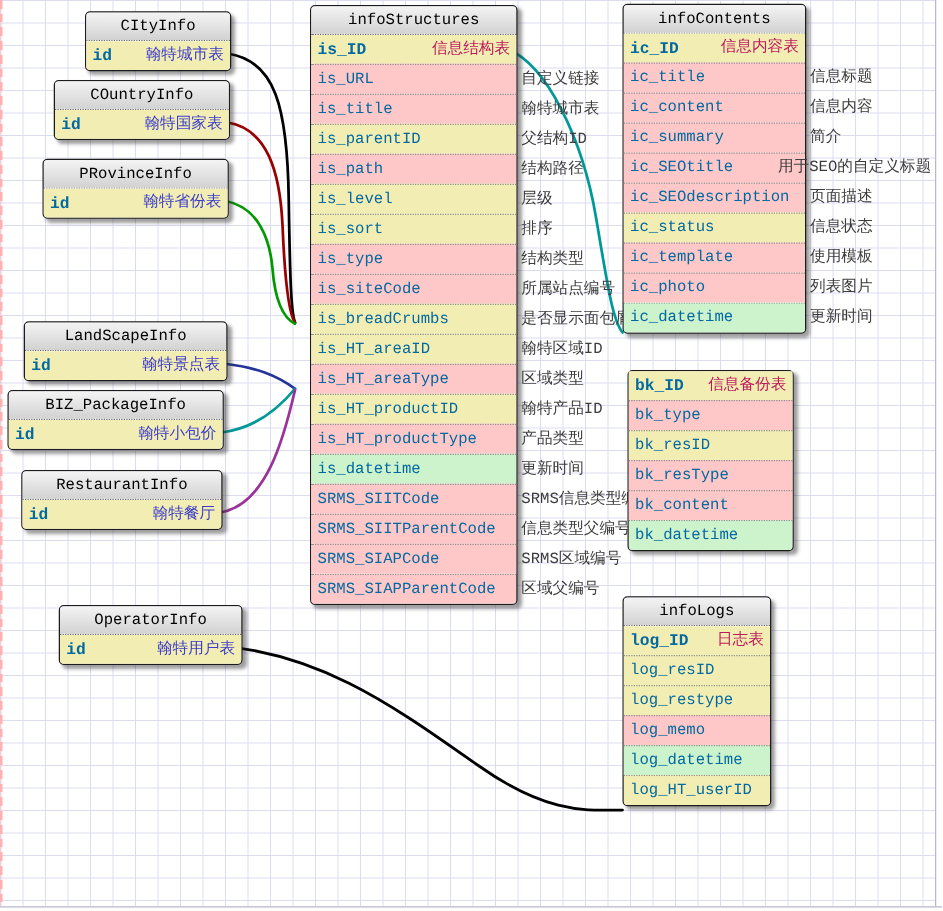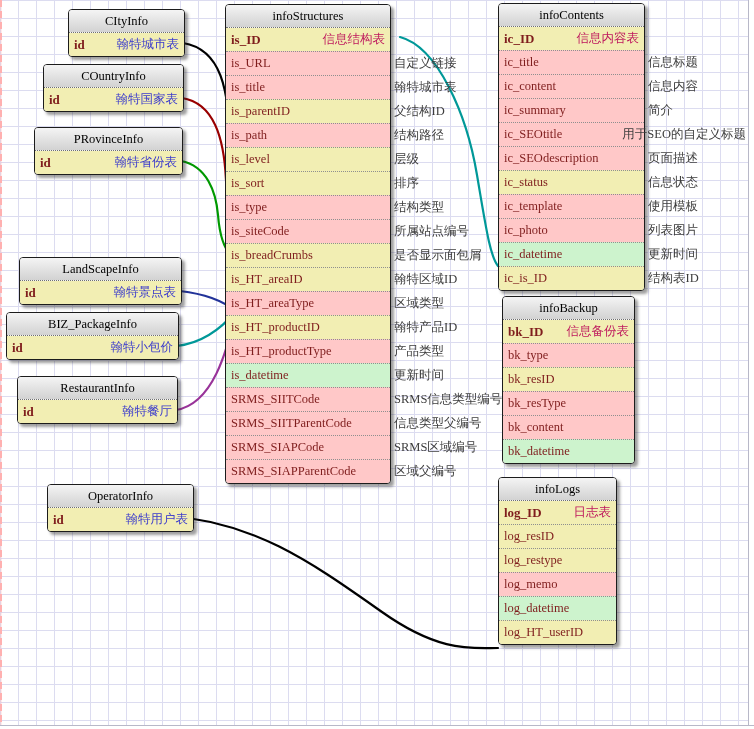--- a/index.html
+++ b/index.html
@@ -1,18 +1,18 @@
 <!DOCTYPE html>
 <html><head>
 <meta charset="utf-8">
 <style>
   html,body { margin:0; padding:0; background:#fff; }
   .canvas {
     position:relative; width:754px; height:729px; overflow:hidden;
-    font-family:Liberation Serif, serif;
+    font-family:Liberation Mono, monospace;
     background-color:#ffffff;
     background-image:
       linear-gradient(#dcdcf0 1px, transparent 1px),
       linear-gradient(90deg, #dcdcf0 1px, transparent 1px);
     background-size:18px 18px;
   }
   svg.rel-layer { position:absolute; left:0; top:0; width:754px; height:729px; pointer-events:none; }
   svg.rel-layer path { pointer-events:stroke; }
 
   .tbl {
@@ -29,21 +29,21 @@
   .trow {
     position:relative; height:23px; line-height:23px;
     display:flex; align-items:center; padding-left:5px;
     white-space:nowrap;
   }
   .trow + .trow { border-top:1px dotted #8f8f8f; }
   .trow:last-child { border-radius:0 0 3px 3px; }
   .bg-yellow { background:#f2eeb3; }
   .bg-pink   { background:#ffc8c8; }
   .bg-green  { background:#cdf3cd; }
-  .fname { color:#7f1d1d; }
+  .fname { color:#0369a1; }
   .fname.bold { font-weight:bold; font-size:13px; }
   .fnote { margin-left:auto; padding-right:5px; padding-left:4px; }
   .note-red  { color:#be185d; }
   .note-blue { color:#3b3bcc; }
   .fcomment {
     position:absolute; left:100%; margin-left:4px; top:0;
     line-height:23px; color:#3c3c3c; white-space:nowrap; font-size:12.5px;
   }
   .page-boundary {
     position:absolute; left:0; top:0; width:2px; height:100%;
@@ -110,21 +110,21 @@
           <span class="fnote note-blue">翰特餐厅</span>
         </div>
       </div>
       <div class="tbl" style="left: 23px; top: 484px; width: 145px; margin-left: 24px;">
         <div class="tbl-header">OperatorInfo</div>
         <div class="trow bg-yellow">
           <span class="fname bold">id</span>
           <span class="fnote note-blue">翰特用户表</span>
         </div>
       </div>
-      <div class="tbl" style="left: 225px; top: 4px; width: 164px;">
+      <div class="tbl" style="left: 248px; top: 4px; width: 164px;">
         <div class="tbl-header">infoStructures</div>
         <div class="trow bg-yellow">
           <span class="fname bold">is_ID</span>
           <span class="fnote note-red">信息结构表</span>
         </div>
         <div class="trow bg-pink">
           <span class="fname">is_URL</span>
           <span class="fcomment">自定义链接</span>
         </div>
         <div class="trow bg-pink">
@@ -231,27 +231,22 @@
           <span class="fcomment">使用模板</span>
         </div>
         <div class="trow bg-pink">
           <span class="fname">ic_photo</span>
           <span class="fcomment">列表图片</span>
         </div>
         <div class="trow bg-green">
           <span class="fname">ic_datetime</span>
           <span class="fcomment">更新时间</span>
         </div>
-        <div class="trow bg-yellow">
-          <span class="fname">ic_is_ID</span>
-          <span class="fcomment">结构表ID</span>
-        </div>
       </div>
       <div class="tbl" style="left: 502px; top: 296px; width: 131px;">
-        <div class="tbl-header">infoBackup</div>
         <div class="trow bg-yellow">
           <span class="fname bold">bk_ID</span>
           <span class="fnote note-red">信息备份表</span>
         </div>
         <div class="trow bg-pink">
           <span class="fname">bk_type</span>
         </div>
         <div class="trow bg-yellow">
           <span class="fname">bk_resID</span>
         </div>

